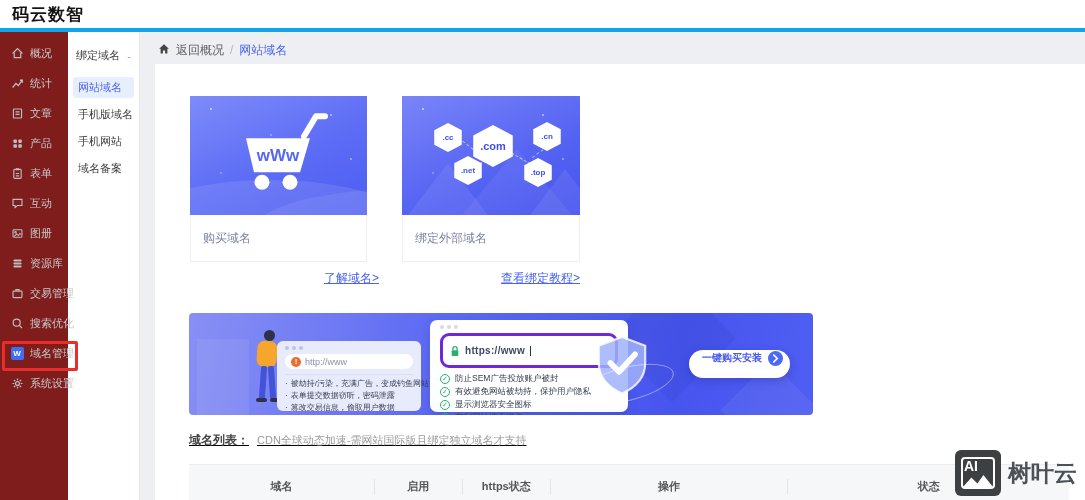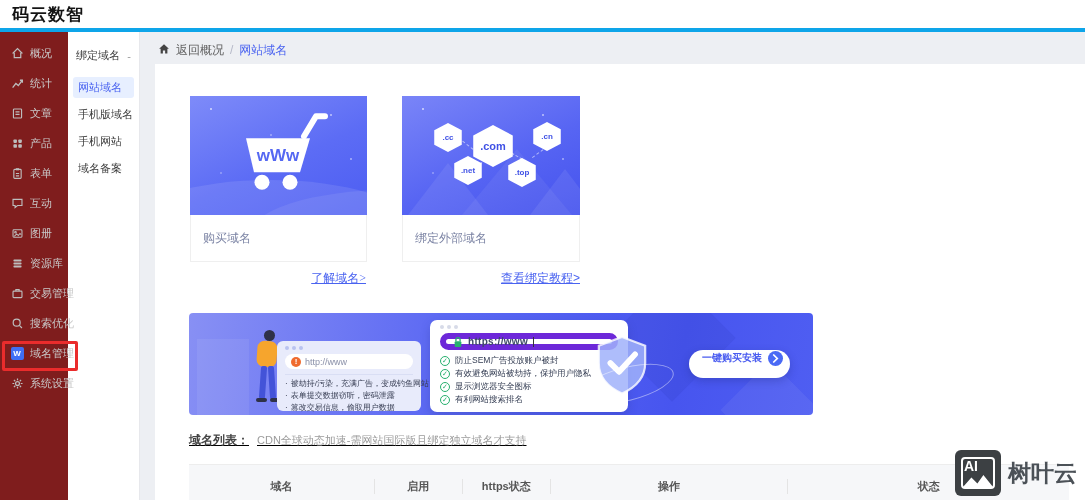--- a/index.html
+++ b/index.html
@@ -64,21 +64,21 @@
   .hex { position:absolute; clip-path:polygon(50% 0%,93% 25%,93% 75%,50% 100%,7% 75%,7% 25%);
          background:#fff; color:#3f51e5; font-weight:bold; display:flex; align-items:center; justify-content:center; }
   .hex.sm { width:32px; height:29px; font-size:8px; }
   .hex.lg { width:46px; height:42px; font-size:11px; }
   .dash { position:absolute; border-top:1px dashed rgba(255,255,255,.55); }
   .card-label { height:47px; border:1px solid #efefef; border-top:none; display:flex; align-items:center;
                 padding-left:12px; font-size:12px; color:#7d85a5; background:#fff; }
 
   .card-link { position:absolute; top:206px; font-size:12px; color:#4a63f0; text-align:right;
                text-decoration:underline; cursor:pointer; }
-  .link1 { left:34px; width:177px;font-family:Liberation Serif, serif; }
+  .link1 { left:47px; width:177px; }
   .link2 { left:247px; width:178px; }
 
   
   .banner { position:absolute; left:34px; top:249px; width:624px; height:102px; border-radius:4px;
             background:linear-gradient(100deg,#8890f4 0%,#5c69f3 40%,#4755ef 78%,#4f5ef2 100%);
             overflow:hidden; }
   .cube { position:absolute; background:rgba(255,255,255,.07); }
   .cube.c1 { left:8px; top:26px; width:52px; height:80px; }
   .cube.c2 { right:96px; top:-20px; width:90px; height:90px; transform:rotate(45deg); background:rgba(25,35,160,.10); }
   .cube.c3 { right:8px; bottom:-30px; width:70px; height:70px; transform:rotate(45deg); background:rgba(255,255,255,.06); }
@@ -104,22 +104,22 @@
               height:15px; padding:0 6px; }
   .warn-icon { width:10px; height:10px; border-radius:50%; background:#ef6a2e; color:#fff; font-size:8px;
                line-height:10px; text-align:center; font-weight:bold; flex:0 0 10px; }
   .http-url { font-size:9px; color:#8a90a8; }
   .http-list { margin-top:5px; border-top:1px solid #d9def4; padding-top:3px; }
   .http-li { font-size:8px; color:#3a4056; line-height:12px; white-space:nowrap; }
   .http-li::before { content:"·"; margin-right:3px; color:#3a4056; }
 
   .https-card { position:absolute; left:241px; top:7px; width:198px; height:92px; background:#fff;
                 border-radius:7px; padding:5px 10px 4px 10px; box-shadow:0 4px 10px rgba(40,50,140,.25); }
-  .https-pill { display:flex; align-items:center; gap:5px; border:6px solid #6d28d9; border-radius:9px;
-                height:17px; padding:0 7px; margin-top:1px; }
+  .https-pill { display:flex; align-items:center; gap:5px; border:3px solid #6d28d9; border-radius:9px;
+                height:35px; padding:0 7px; margin-top:1px; }
   .https-url { font-size:10px; color:#3e4a68; font-weight:bold; letter-spacing:.3px; }
   .cursor { width:1px; height:10px; background:#333; }
   .https-list { margin-top:4px; }
   .https-li { display:flex; align-items:center; gap:5px; font-size:8.5px; color:#333c52; line-height:13px;
               white-space:nowrap; }
   .chk { width:10px; height:10px; border:1px solid #27b06e; border-radius:50%; color:#27b06e;
          font-size:7px; line-height:8px; text-align:center; flex:0 0 10px; }
   .chk::before { content:"\2713"; }
 
   .shield-wrap { position:absolute; left:404px; top:20px; width:80px; height:72px; }
@@ -320,21 +320,21 @@
           <div class="mtn" style="left:60px;width:110px;height:66px;background:rgba(255,255,255,.06);"></div>
           <div class="mtn" style="left:128px;width:70px;height:46px;"></div>
           <div class="dash" style="left:58px;top:52px;width:24px;transform:rotate(38deg);"></div>
           <div class="dash" style="left:76px;top:62px;width:22px;transform:rotate(-30deg);"></div>
           <div class="dash" style="left:108px;top:62px;width:22px;transform:rotate(30deg);"></div>
           <div class="dash" style="left:128px;top:54px;width:24px;transform:rotate(-36deg);"></div>
           <div class="hex sm" style="left:30px;top:27px;">.cc</div>
           <div class="hex lg" style="left:68px;top:29px;">.com</div>
           <div class="hex sm" style="left:129px;top:26px;">.cn</div>
           <div class="hex sm" style="left:50px;top:60px;">.net</div>
-          <div class="hex sm" style="left:104px;top:62px;">.top</div>
+          <div class="hex sm" style="left:120px;top:62px;">.top</div>
         </div>
         <div class="card-label">绑定外部域名</div>
       </div>
 
       <div class="card-link link1">了解域名&gt;</div>
       <div class="card-link link2">查看绑定教程&gt;</div>
 
       <div class="banner">
         <div class="cube c1"></div>
         <div class="cube c2"></div>

